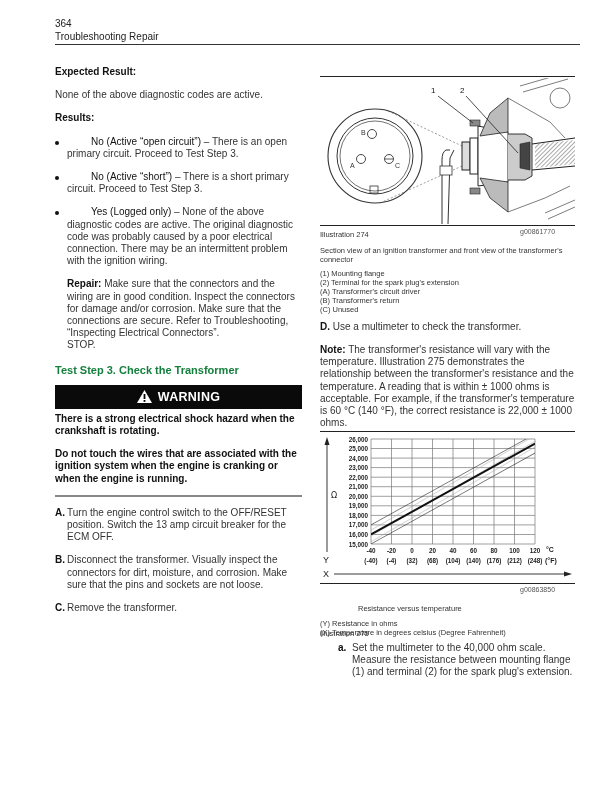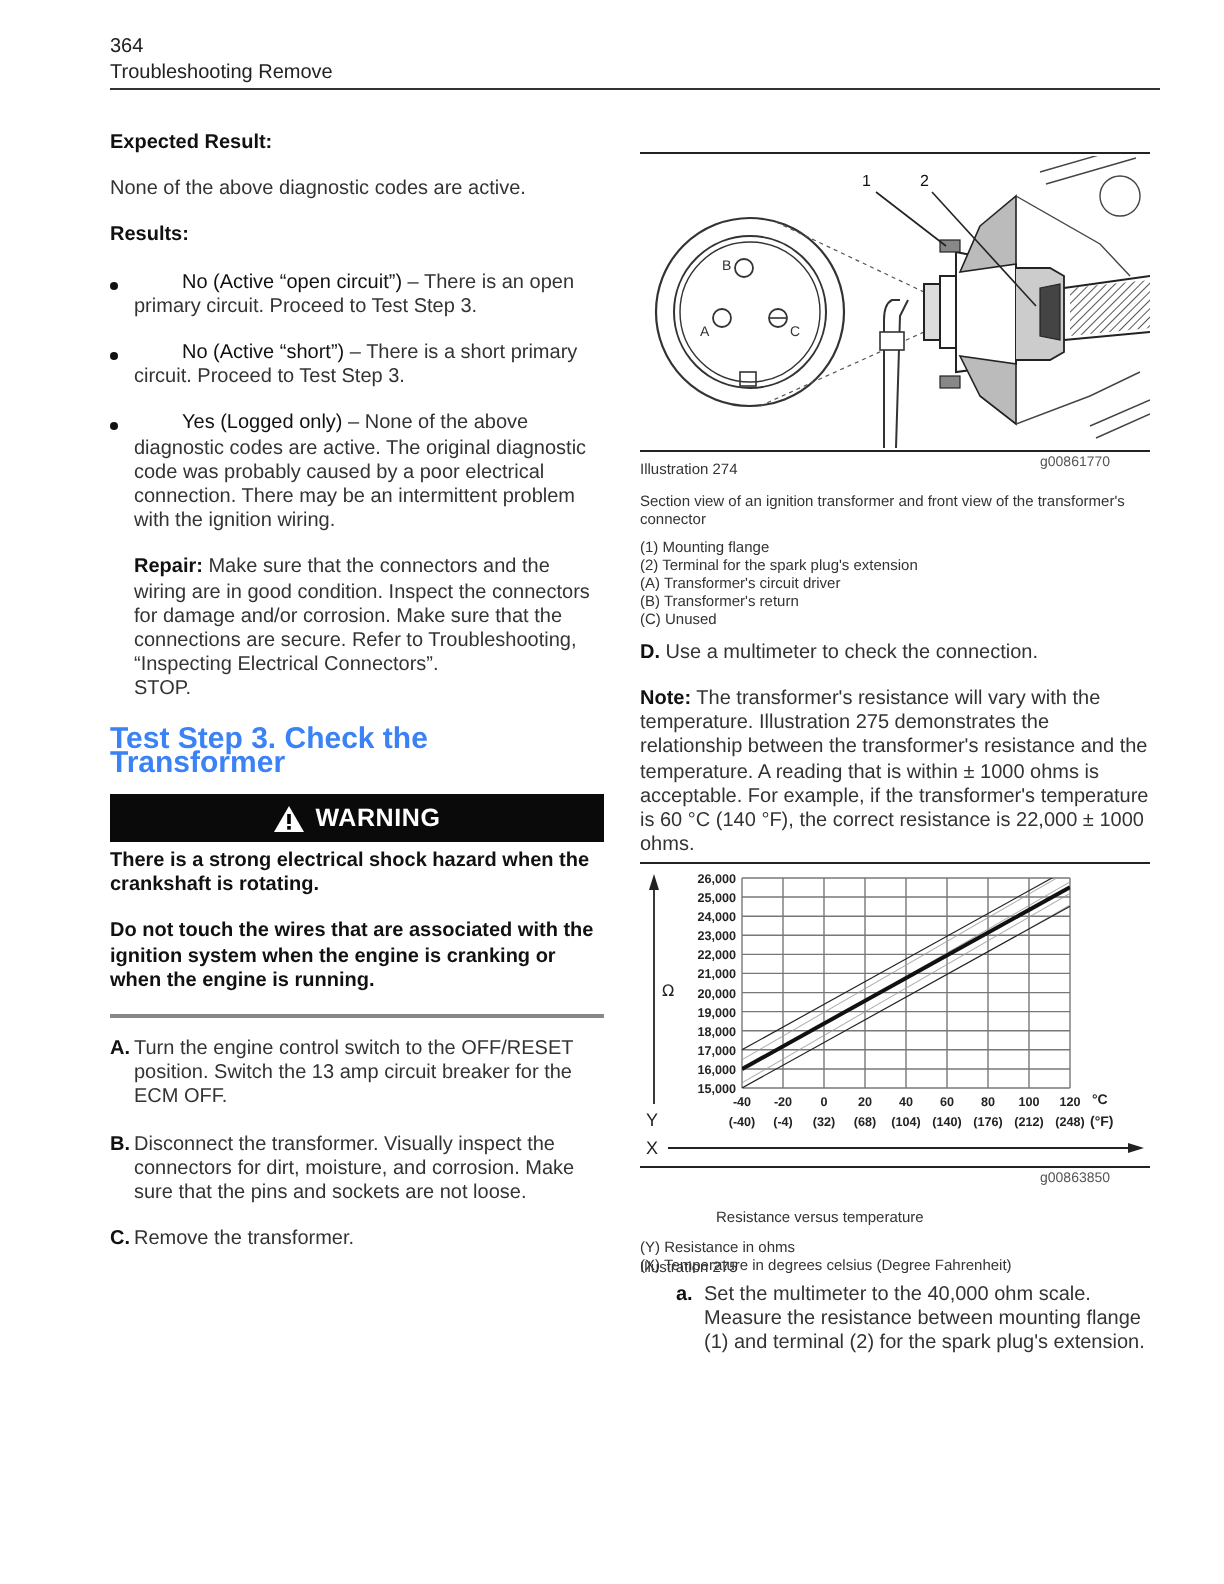--- a/index.html
+++ b/index.html
@@ -11,40 +11,40 @@
   .hdr-rule { left:55px; top:44px; width:525px; height:1px; background:#333; }
 
   .col-left { left:55px; top:66px; width:247px; font-size:10px; line-height:12.2px; color:#333; }
   .col-left p { margin:0; }
   .h-bold { font-weight:bold; color:#111; }
   .mb10 { margin-bottom:11px !important; }
   .bul { position:relative; padding-left:12px; margin-bottom:11px; }
   .bul .dot { position:absolute; left:0; top:5px; width:4px; height:4px; border-radius:50%; background:#111; }
   .bul .lead { color:#111;margin-left:24px; }
   .repair { padding-left:12px; margin-bottom:11px; }
-  .h2 { font-size:15px; font-weight:bold; color:#3b82f6; margin:12px 0 9px 0 !important; }
+  .h2 { font-size:11px; font-weight:bold; color:#15803d; margin:12px 0 9px 0 !important; }
   .warn-bar { background:#0a0a0a; color:#fff; height:24px; display:flex; align-items:center;
               justify-content:center; font-weight:bold; font-size:12.5px; letter-spacing:0.3px; margin-bottom:4px;}
   .warn-bar svg { margin-right:6px; }
   .warn-text { font-weight:bold; color:#111; font-size:10px; line-height:12.2px; }
   .warn-rule { height:2px; background:#888; margin:10px 0 10px 0; }
   .step { position:relative; padding-left:12px; margin-bottom:11px; }
   .step .lbl { position:absolute; left:0; top:0; font-weight:bold; color:#111; }
   .ill-rule { left:320px; top:76px; width:255px; height:1px; background:#222; }
   .ill-bottom-rule { left:320px; top:225px; width:255px; height:1px; background:#222; }
   .cap { font-size:7.5px; color:#333; line-height:9px; }
   .gid { font-size:7px; color:#555; }
   .txt { font-size:10px; line-height:12.2px; color:#333; }
   .bold { font-weight:bold; color:#111; }
 </style>
 </head>
 <body>
 
 <div class="abs hdr-num">364</div>
-<div class="abs hdr-sec">Troubleshooting Remove</div>
+<div class="abs hdr-sec">Troubleshooting Repair</div>
 <div class="abs hdr-rule"></div>
 
 <div class="abs col-left">
   <p class="h-bold mb10">Expected Result:</p>
   <p class="mb10">None of the above diagnostic codes are active.</p>
   <p class="h-bold mb10">Results:</p>
 
   <div class="bul">
     <span class="dot"></span>
     <span class="lead">No (Active “open circuit”)</span><span> – There is an open primary circuit. Proceed to Test Step 3.</span>
@@ -148,21 +148,21 @@
 <div class="abs cap" style="left:320px;top:246px;width:250px;">Section view of an ignition transformer and front view of the transformer's connector</div>
 <div class="abs cap" style="left:320px;top:269px;width:250px;">
   <div>(1) Mounting flange</div>
   <div>(2) Terminal for the spark plug's extension</div>
   <div>(A) Transformer's circuit driver</div>
   <div>(B) Transformer's return</div>
   <div>(C) Unused</div>
 </div>
 
 <div class="abs txt" style="left:320px;top:321px;width:255px;">
-  <span class="bold">D.</span><span> Use a multimeter to check the connection.</span>
+  <span class="bold">D.</span><span> Use a multimeter to check the transformer.</span>
 </div>
 
 <div class="abs txt" style="left:320px;top:344px;width:255px;">
   <span class="bold">Note:</span><span> The transformer's resistance will vary with the temperature. Illustration 275 demonstrates the relationship between the transformer's resistance and the temperature. A reading that is within ± 1000 ohms is acceptable. For example, if the transformer's temperature is 60 °C (140 °F), the correct resistance is 22,000 ± 1000 ohms.</span>
 </div>
 
 <div class="abs" style="left:320px;top:431px;width:255px;height:1px;background:#222;"></div>
 <svg class="abs" style="left:320px;top:432px;" width="255" height="150" viewBox="0 0 255 150">
 
   <g id="grid" stroke="#777" stroke-width="0.7">

